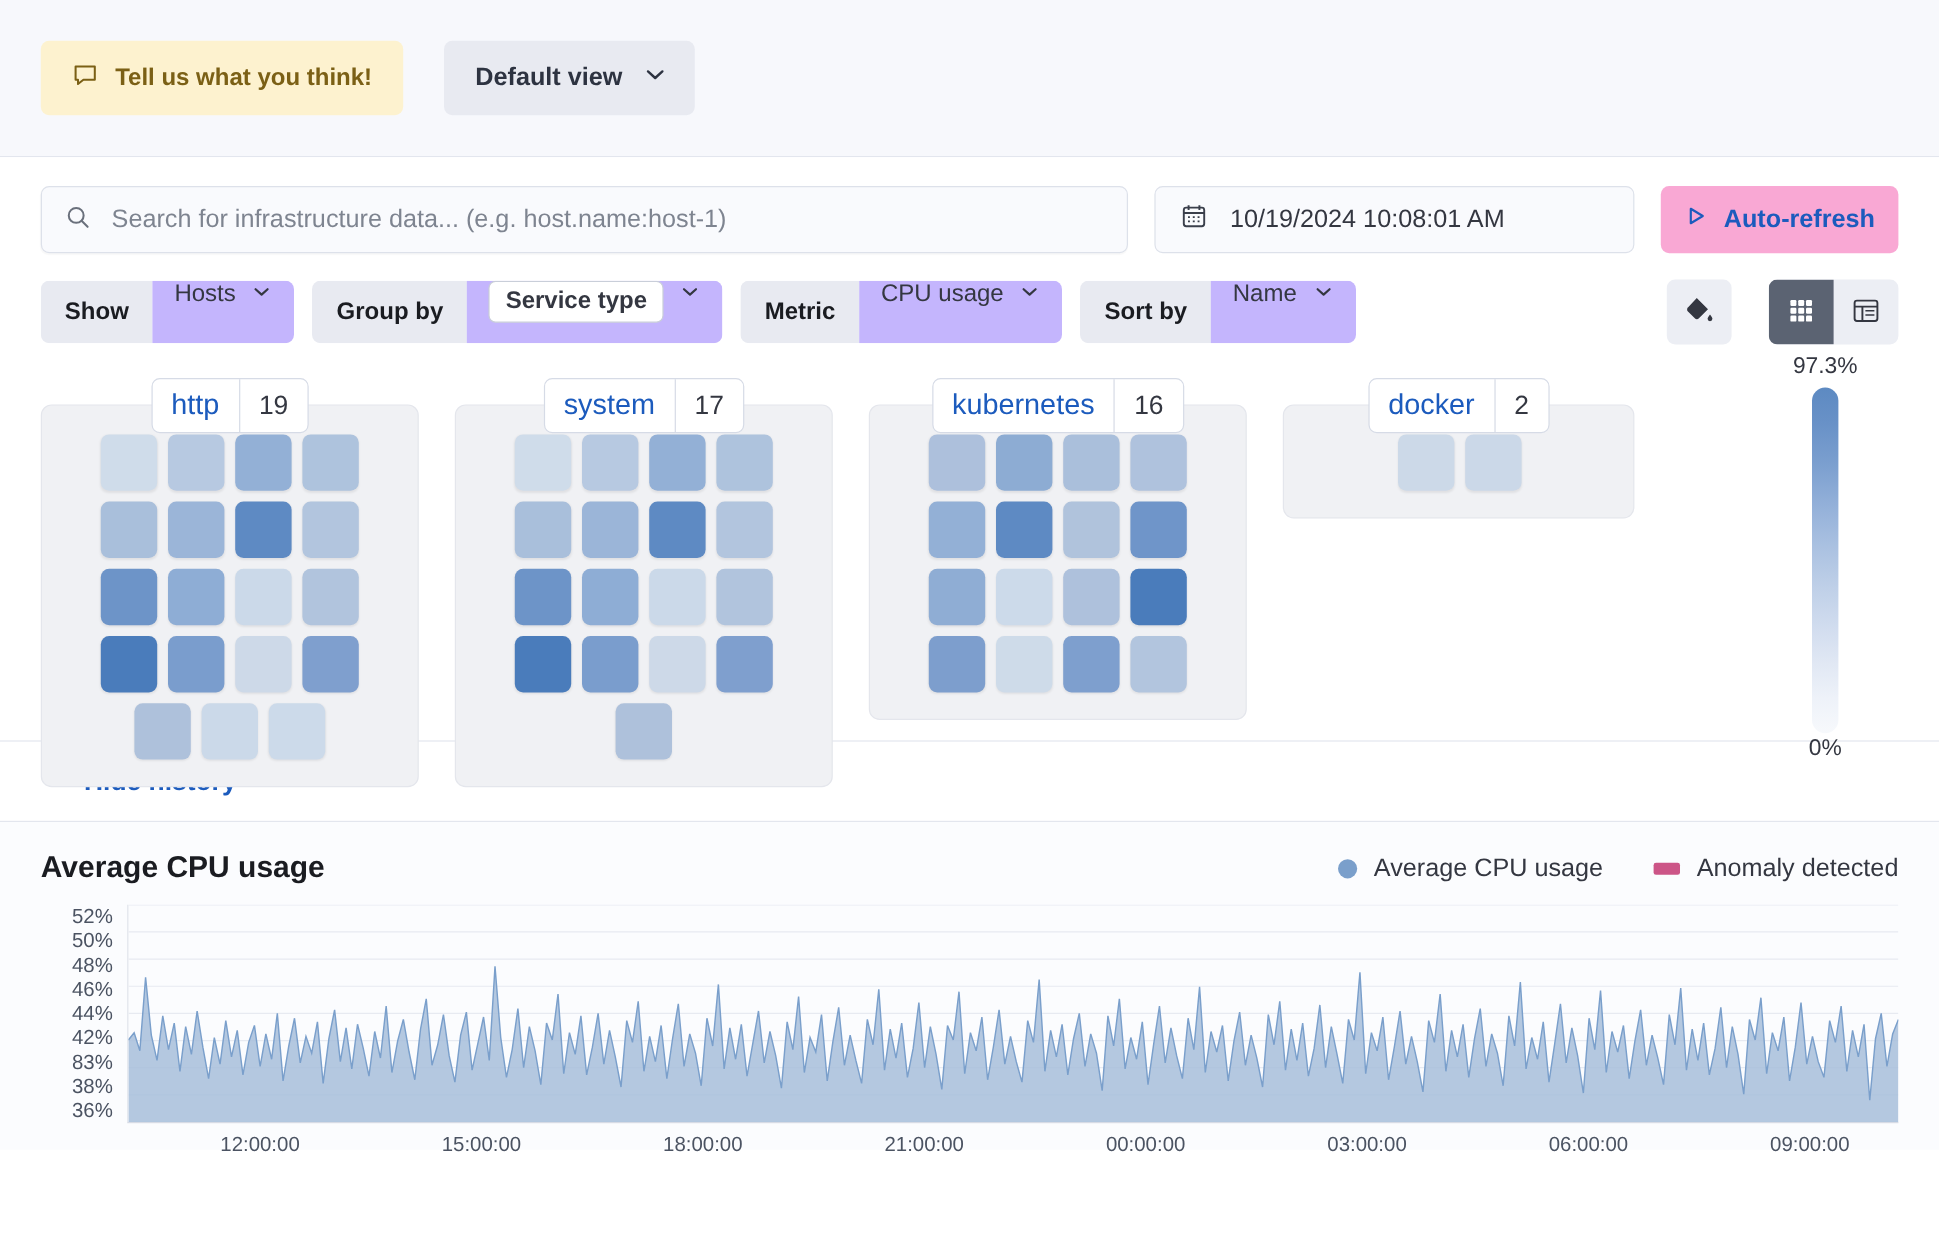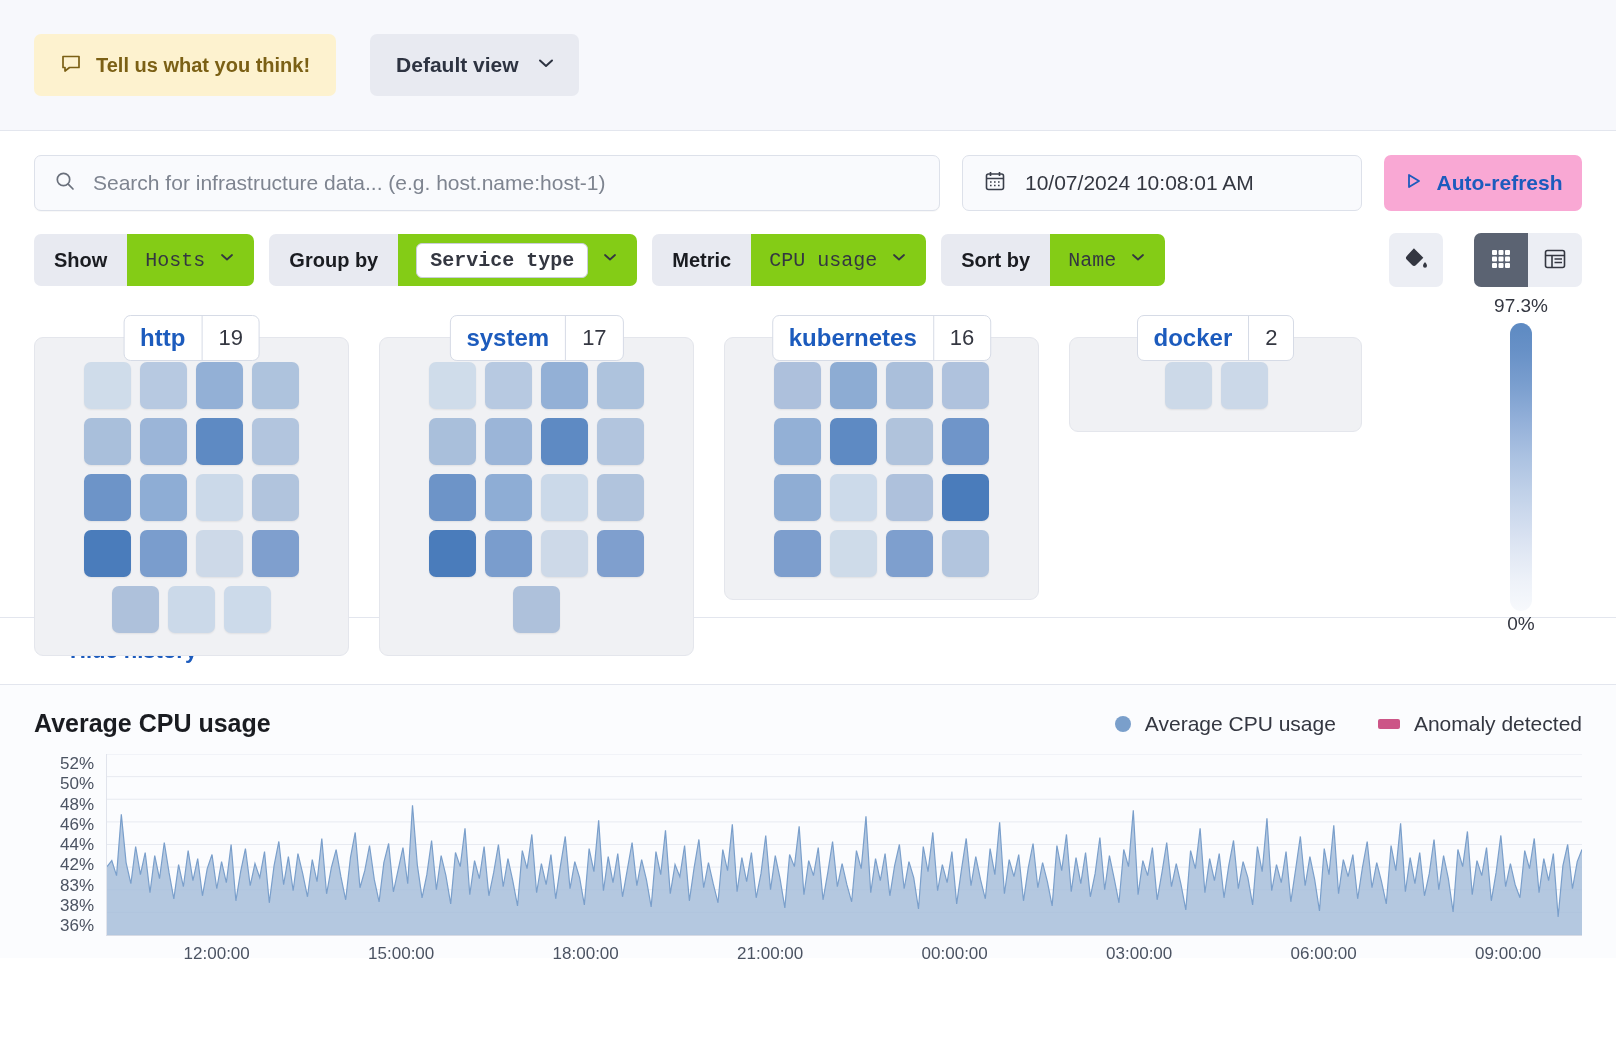--- a/index.html
+++ b/index.html
@@ -125,27 +125,26 @@
   }
   .filter-label {
     background: #e8eaf1;
     color: #1a1c21;
     font-weight: 700;
     font-size: 20px;
     display: flex; align-items: center;
     padding: 0 20px;
   }
   .filter-value {
-    background: #84cc16;
+    background: #c4b5fd;
     color: #343741;
     font-size: 20px;
-    display: flex; align-items: center; gap: 13px;
+    display: flex; align-items: flex-start; gap: 13px;
     padding: 0 18px;
     cursor: pointer;
-    font-family: Liberation Mono, monospace;
   }
   .filter-value.boxed .vtext {
     border: 1px solid #c9ced9;
     border-radius: 6px;
     padding: 5px 13px;
     font-weight: 700;
     background: #fff;
   }
   .spacer { flex: 1; }
   .icon-btn {
@@ -190,21 +189,21 @@
     align-items: stretch;
     background: #fff;
     border: 1px solid #d6dbe6;
     border-radius: 7px;
     height: 46px;
     z-index: 3;
     white-space: nowrap;
   }
   .group-name {
     color: #1c5bbd;
-    font-weight: 700;
+    font-weight: 400;
     font-size: 24px;
     display: flex; align-items: center;
     padding: 0 16px;
     cursor: pointer;
   }
   .group-count {
     border-left: 1px solid #d6dbe6;
     color: #343741;
     font-size: 22px;
     display: flex; align-items: center;
@@ -343,21 +342,21 @@
     </div>
 
     <div class="date-box">
       <span>
         <svg width="24" height="24" viewBox="0 0 24 24" fill="none" stroke="#3a3f4b" stroke-width="1.6">
           <rect x="3.5" y="5" width="17" height="15.5" rx="2"></rect>
             <path d="M3.5 9.5h17M7.5 3v4M16.5 3v4"></path>
           <path d="M7 13h1.6M11 13h1.6M15 13h1.6M7 16.5h1.6M11 16.5h1.6M15 16.5h1.6" stroke-width="1.4"></path>
         </svg>
       </span>
-      <span>10/07/2024 10:08:01 AM</span>
+      <span>10/19/2024 10:08:01 AM</span>
     </div>
 
     <button class="refresh-btn">
       <span>
         <svg width="20" height="20" viewBox="0 0 20 20" fill="none" stroke="#1c5bbd" stroke-width="1.8">
           <path d="M6 4l10 6-10 6z" stroke-linejoin="round"></path>
         </svg>
       </span>
       <span>Auto-refresh</span>
     </button>

